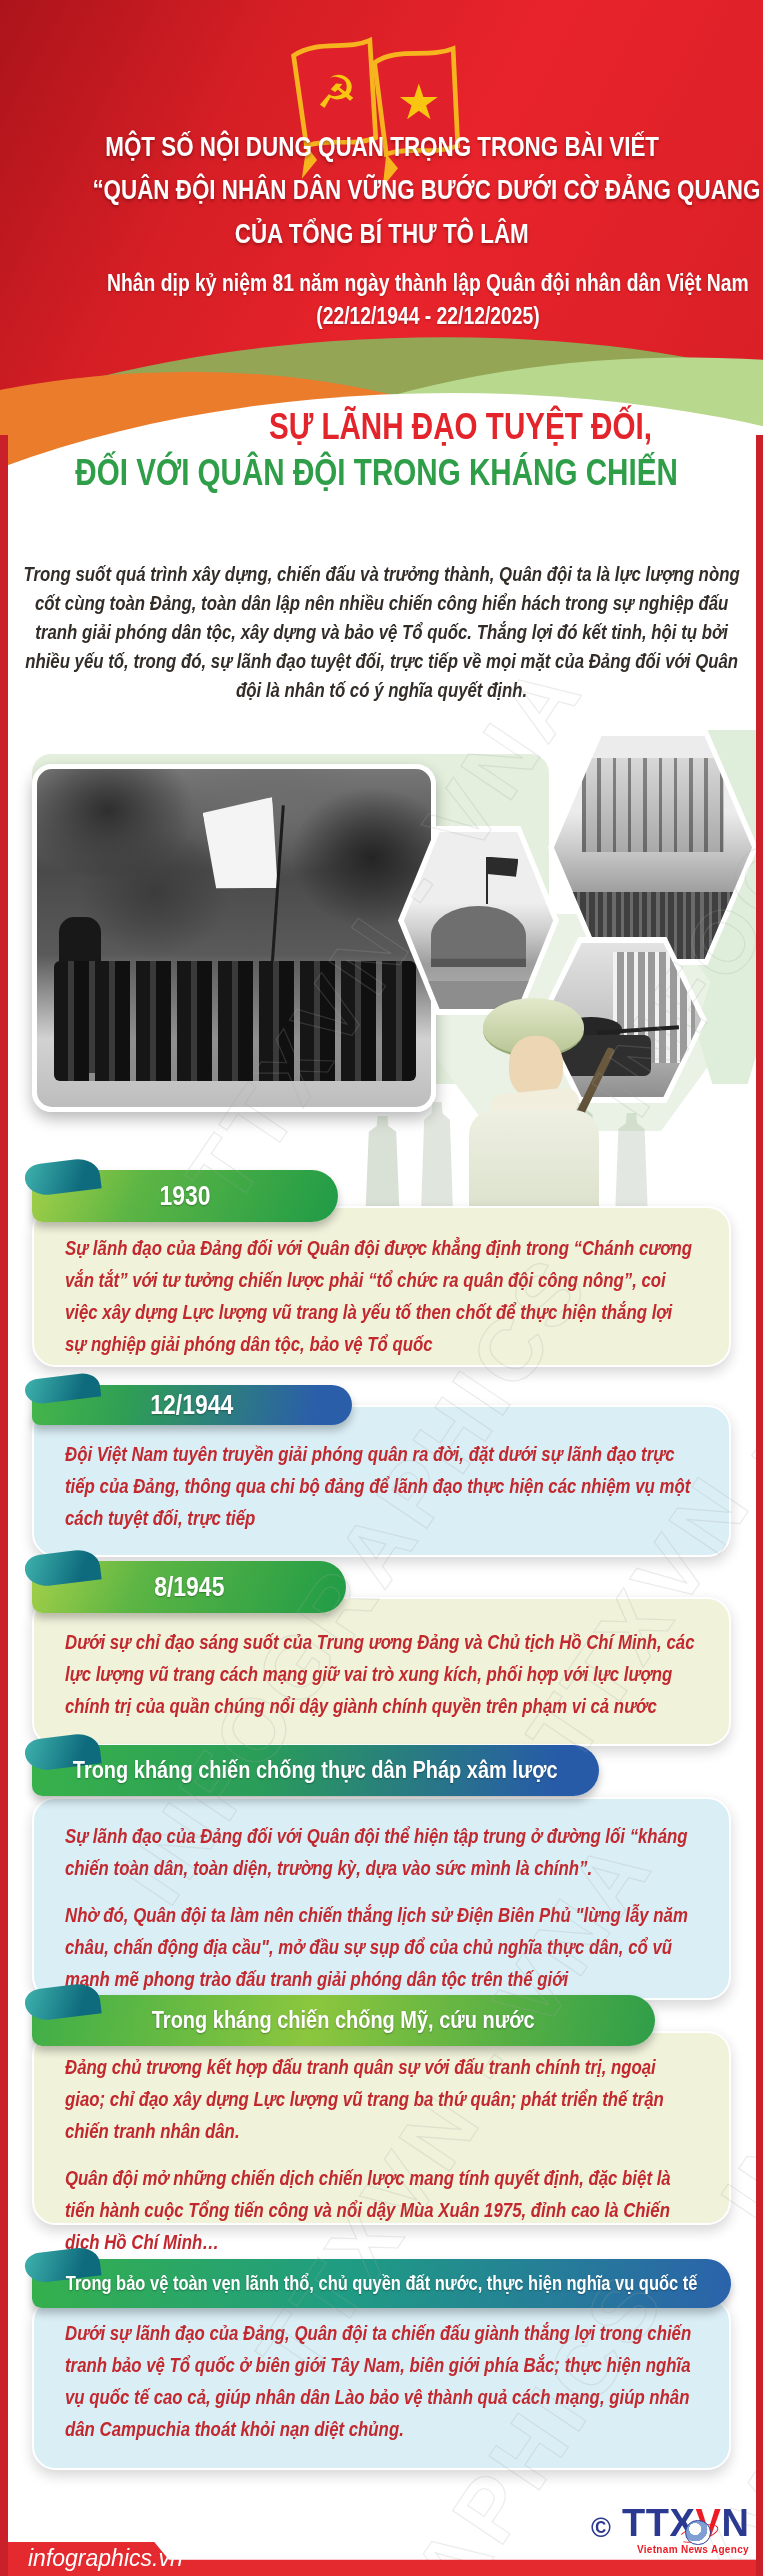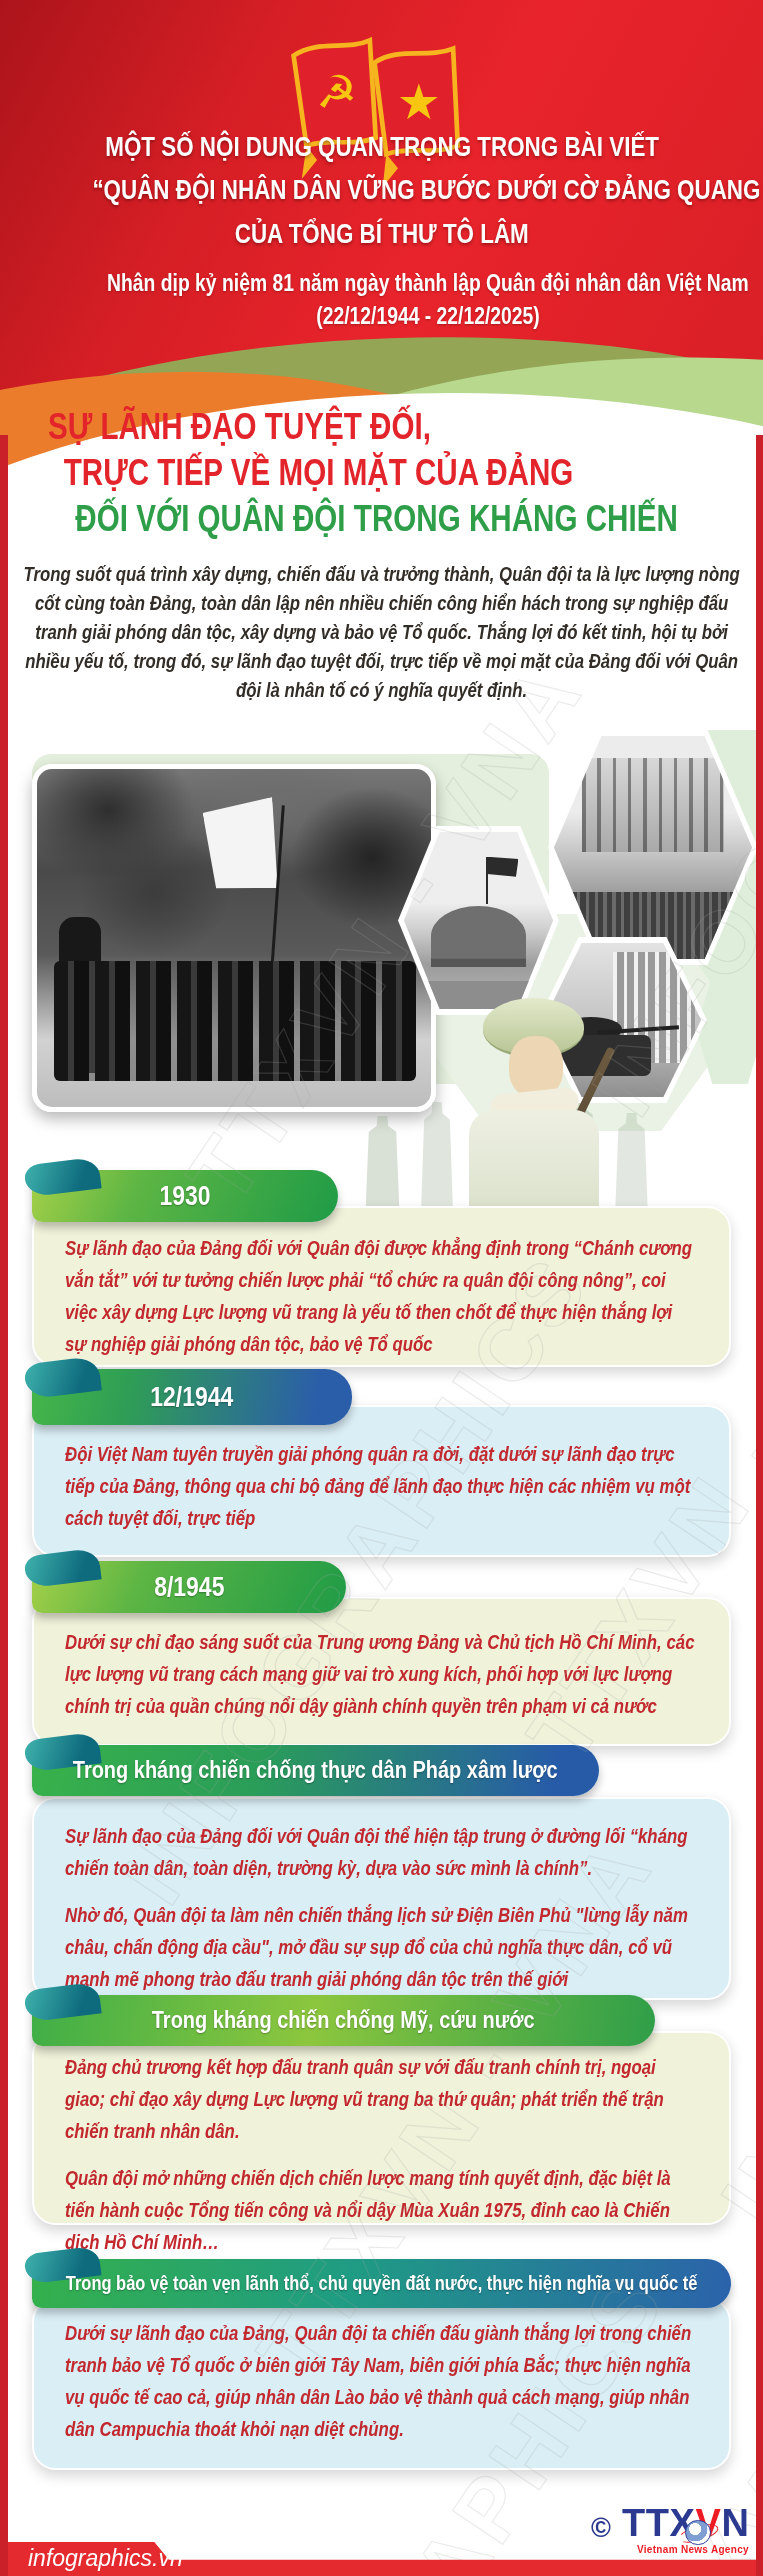--- a/index.html
+++ b/index.html
@@ -20,21 +20,21 @@
   
   #curveband{position:absolute;left:0;top:317px;width:764px;height:200px;overflow:hidden;}
   #curveband .ell{position:absolute;border-radius:50%;}
   #olive-curve{left:-176px;top:20.6px;width:1146px;height:411px;background:#94a556;transform:rotate(-2deg);}
   #lightgreen-curve{left:153px;top:41px;width:999px;height:411px;background:#b7d88d;transform:rotate(-2deg);}
   #orange-curve{left:-294px;top:56px;width:881px;height:382px;background:#ea7c2c;transform:rotate(-3deg);}
   #white-dome{left:-253px;top:76px;width:1410px;height:646px;background:#ffffff;}
   
   .bighead{font-size:37px;line-height:46px;font-weight:bold;}
   .hred{color:#e3242b;} .hgreen{color:#2f9e49;}
-  #section-heading{position:absolute;left:0;top:404px;width:700px;text-align:left;z-index:5;}
+  #section-heading{position:absolute;left:0;top:404px;width:700px;text-align:right;z-index:5;}
   
   #intro{position:absolute;left:17.6px;top:559px;width:729px;text-align:center;z-index:5;
     color:#332d28;font-style:italic;font-weight:bold;font-size:21px;line-height:29px;}
   #intro .ip{transform:scaleX(.8);transform-origin:50% 0;width:125%;margin-left:-12.5%;}
   
   .hexo{clip-path:polygon(24% 0%,76% 0%,100% 50%,76% 100%,24% 100%,0% 50%);}
   .hex-border{background:#fff;filter:drop-shadow(0 4.7px 5.9px rgba(0,0,0,.3));}
   .hex-in{position:absolute;left:5.9px;top:5.9px;right:5.9px;bottom:5.9px;overflow:hidden;}
   .palehex{background:#dfeeda;}
   #backing-panel{left:32px;top:754px;width:517px;height:330px;border-radius:19px;background:#e4efdd;}
@@ -131,22 +131,20 @@
   <div id="curveband">
     <div id="olive-curve" class="ell"></div>
     <div id="lightgreen-curve" class="ell"></div>
     <div id="orange-curve" class="ell"></div>
     <div id="white-dome" class="ell"></div>
   </div>
 
   <div id="section-heading">
     <div class="bighead hred">
       <span class="cx">SỰ LÃNH ĐẠO TUYỆT ĐỐI,</span></div>
-    <div class="bighead hred">
-      <span class="cx">TRỰC TIẾP VỀ MỌI MẶT CỦA ĐẢNG</span></div>
     <div class="bighead hgreen">
       <span class="cx">ĐỐI VỚI QUÂN ĐỘI TRONG KHÁNG CHIẾN</span></div>
   </div>
 
   <div id="intro">
     <div class="ip">Trong suốt quá trình xây dựng, chiến đấu và trưởng thành, Quân đội ta là lực lượng nòng cốt cùng toàn Đảng, toàn dân lập nên nhiều chiến công hiển hách trong sự nghiệp đấu tranh giải phóng dân tộc, xây dựng và bảo vệ Tổ quốc. Thắng lợi đó kết tinh, hội tụ bởi nhiều yếu tố, trong đó, sự lãnh đạo tuyệt đối, trực tiếp về mọi mặt của Đảng đối với Quân đội là nhân tố có ý nghĩa quyết định.</div>
   </div>
 
   <div class="abs" id="backing-panel"></div>
   <div class="abs hexo palehex" style="left:579px;top:730px;width:253px;height:276px;"></div>
@@ -211,21 +209,21 @@
     </div>
     <div class="pill g1" style="width:306px;height:52px;">
       <span class="plbl" style="font-size:27px;">1930</span>
     </div>
   </section>
 
   <section class="tsec" style="top:1369px;">
     <div class="card bg-b" style="top:36px;height:152px;padding-top:31px;">
       <p class="cpar">Đội Việt Nam tuyên truyền giải phóng quân ra đời, đặt dưới sự lãnh đạo trực tiếp của Đảng, thông qua chi bộ đảng để lãnh đạo thực hiện các nhiệm vụ một cách tuyệt đối, trực tiếp</p>
     </div>
-    <div class="pill g2" style="width:320px;height:56px;">
+    <div class="pill g2" style="width:320px;height:40px;margin-top:16px;">
       <span class="plbl" style="font-size:27px;">12/1944</span>
     </div>
   </section>
 
   <section class="tsec" style="top:1561px;">
     <div class="card bg-a" style="top:36px;height:149px;padding-top:27px;">
       <p class="cpar">Dưới sự chỉ đạo sáng suốt của Trung ương Đảng và Chủ tịch Hồ Chí Minh, các lực lượng vũ trang cách mạng giữ vai trò xung kích, phối hợp với lực lượng chính trị của quần chúng nổi dậy giành chính quyền trên phạm vi cả nước</p>
     </div>
     <div class="pill g1" style="width:314px;height:52px;align-items:center;">
       <span class="plbl" style="font-size:27px;">8/1945</span>

